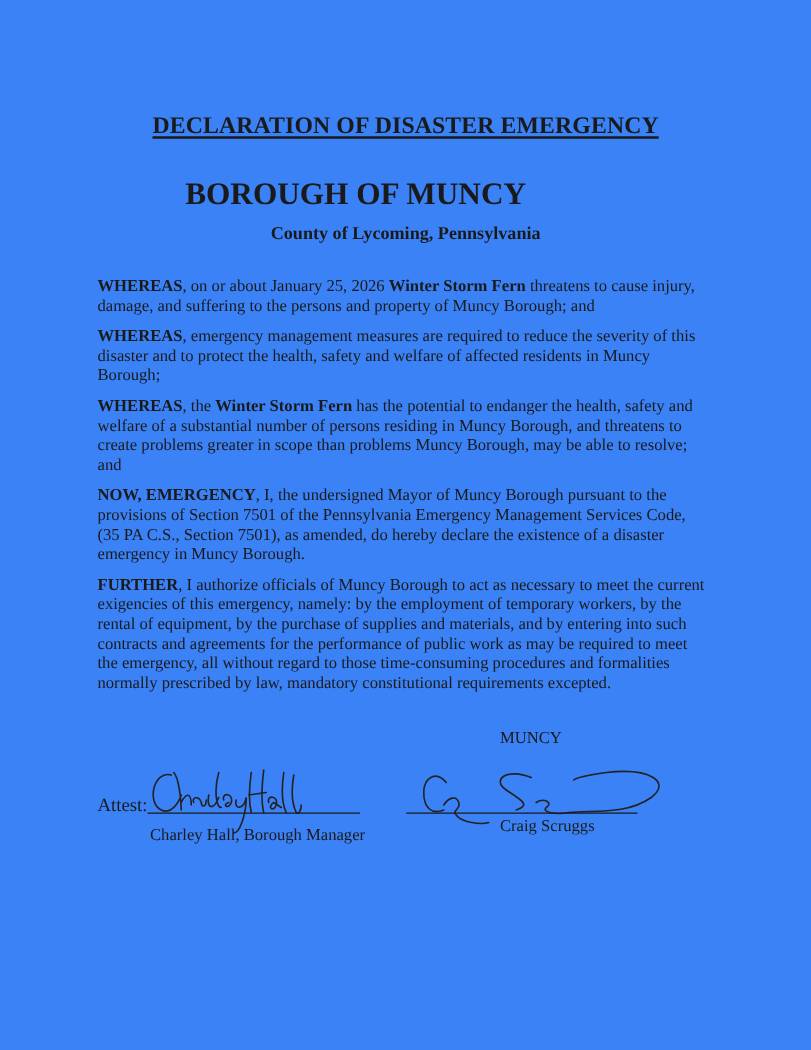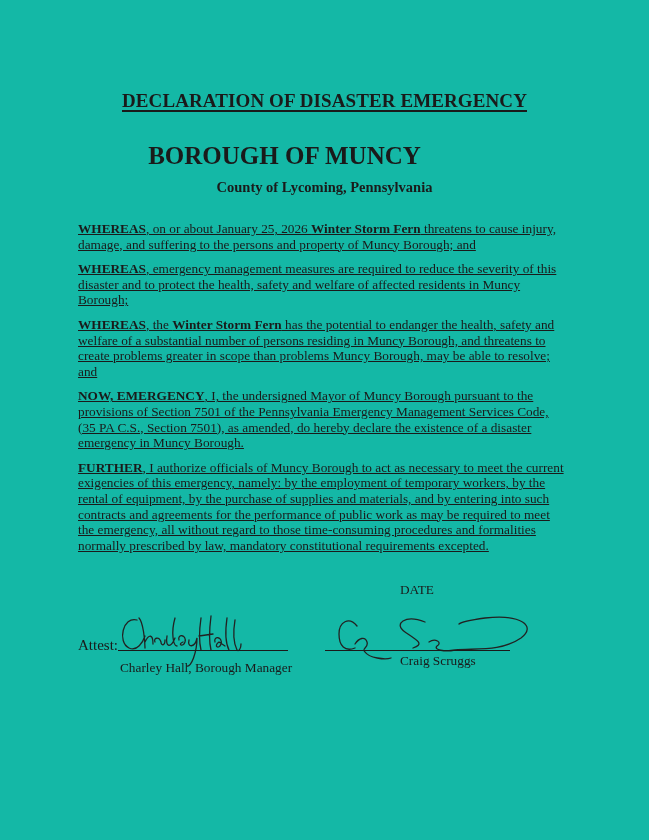--- a/index.html
+++ b/index.html
@@ -1,38 +1,38 @@
 <!DOCTYPE html>
 <html><head>
   <meta charset="utf-8">
   <style>
     html, body { margin: 0; padding: 0; background: #ffffff; }
     body {
       width: 649px; height: 840px; position: relative; overflow: hidden;
       font-family: "Liberation Serif", serif; color: #1a1a1a;
     }
-    .page { position: absolute; left: 0; top: 0; width: 649px; height: 840px; background: #14b8a6; }
+    .page { position: absolute; left: 0; top: 0; width: 649px; height: 840px; background: #3b82f6; }
     .title {
       position: absolute; left: 0; width: 649px; top: 90px; text-align: center;
       font-weight: bold; font-size: 19px; text-decoration: underline; text-underline-offset: 3px;
       text-decoration-thickness: 2px; letter-spacing: 0.1px;
     }
     .borough {
       position: absolute; left: 0; width: 569px; top: 142px; text-align: center;
       font-weight: bold; font-size: 25px;
     }
     .county {
       position: absolute; left: 0; width: 649px; top: 179px; text-align: center;
       font-weight: bold; font-size: 14.5px;
     }
     .body {
       position: absolute; left: 78px; width: 490px; top: 221px;
       font-size: 13.3px; line-height: 15.6px;
     }
-    .para { margin: 0 0 9px 0; text-decoration: underline; }
+    .para { margin: 0 0 9px 0; }
     .para b { font-weight: bold; }
     .effect {
       position: absolute; top: 540px; left: 128px; font-size: 13.3px;
     }
     .effect .date { margin-left: 34px; }
     .mayor-title { position: absolute; top: 582px; left: 400px; font-size: 13.3px; }
     .attest-label { position: absolute; top: 637px; left: 78px; font-size: 15px; }
     .sigline { position: absolute; height: 1px; background: #1a1a1a; }
     .sigline.left { left: 118px; top: 650px; width: 170px; }
     .sigline.right { left: 325px; top: 650px; width: 185px; }
@@ -62,21 +62,21 @@
     </p>
     <p class="para">
       <b>NOW, EMERGENCY</b><span>, I, the undersigned Mayor of Muncy Borough pursuant to the provisions of Section 7501 of the Pennsylvania Emergency Management Services Code, (35 PA C.S., Section 7501), as amended, do hereby declare the existence of a disaster emergency in Muncy Borough.</span>
     </p>
     <p class="para">
       <b>FURTHER</b><span>, I authorize officials of Muncy Borough to act as necessary to meet the current exigencies of this emergency, namely: by the employment of temporary workers, by the rental of equipment, by the purchase of supplies and materials, and by entering into such contracts and agreements for the performance of public work as may be required to meet the emergency, all without regard to those time-consuming procedures and formalities normally prescribed by law, mandatory constitutional requirements excepted.</span>
     </p>
   </div>
 
 
-  <div class="mayor-title">DATE</div>
+  <div class="mayor-title">MUNCY</div>
 
   <div class="attest-label">Attest:</div>
 
   <svg class="sig" style="left:115px; top:612px;" width="140" height="55" viewBox="0 0 140 55">
     <path d="M22 8 C8 4, 2 30, 14 36 C22 40, 28 30, 30 24 M24 6 C28 10, 30 28, 30 36 M30 30 C34 22, 38 22, 38 32 M40 30 C38 26, 44 24, 46 30 C46 34, 50 34, 50 28 M52 24 C50 36, 56 36, 60 26 M60 6 C56 20, 58 34, 62 34 M64 28 C62 22, 72 22, 70 30 C68 36, 62 32, 68 30 M74 28 C72 36, 80 36, 82 26 C82 40, 76 56, 72 54 M86 6 C84 20, 84 30, 86 38 M96 4 C94 20, 94 30, 96 38 M84 24 L98 22 M100 30 C98 24, 108 24, 106 32 C104 38, 98 34, 104 30 L110 34 M112 6 C110 20, 110 30, 114 38 M120 8 C118 20, 118 30, 122 38 C124 40, 126 36, 126 32" fill="none" stroke="#222" stroke-width="1.3" stroke-linecap="round"></path>
   </svg>
   <div class="sigline left"></div>
   <div class="signame left">Charley Hall, Borough Manager</div>
 
   <svg class="sig" style="left:325px; top:608px;" width="210" height="60" viewBox="0 0 210 60">

